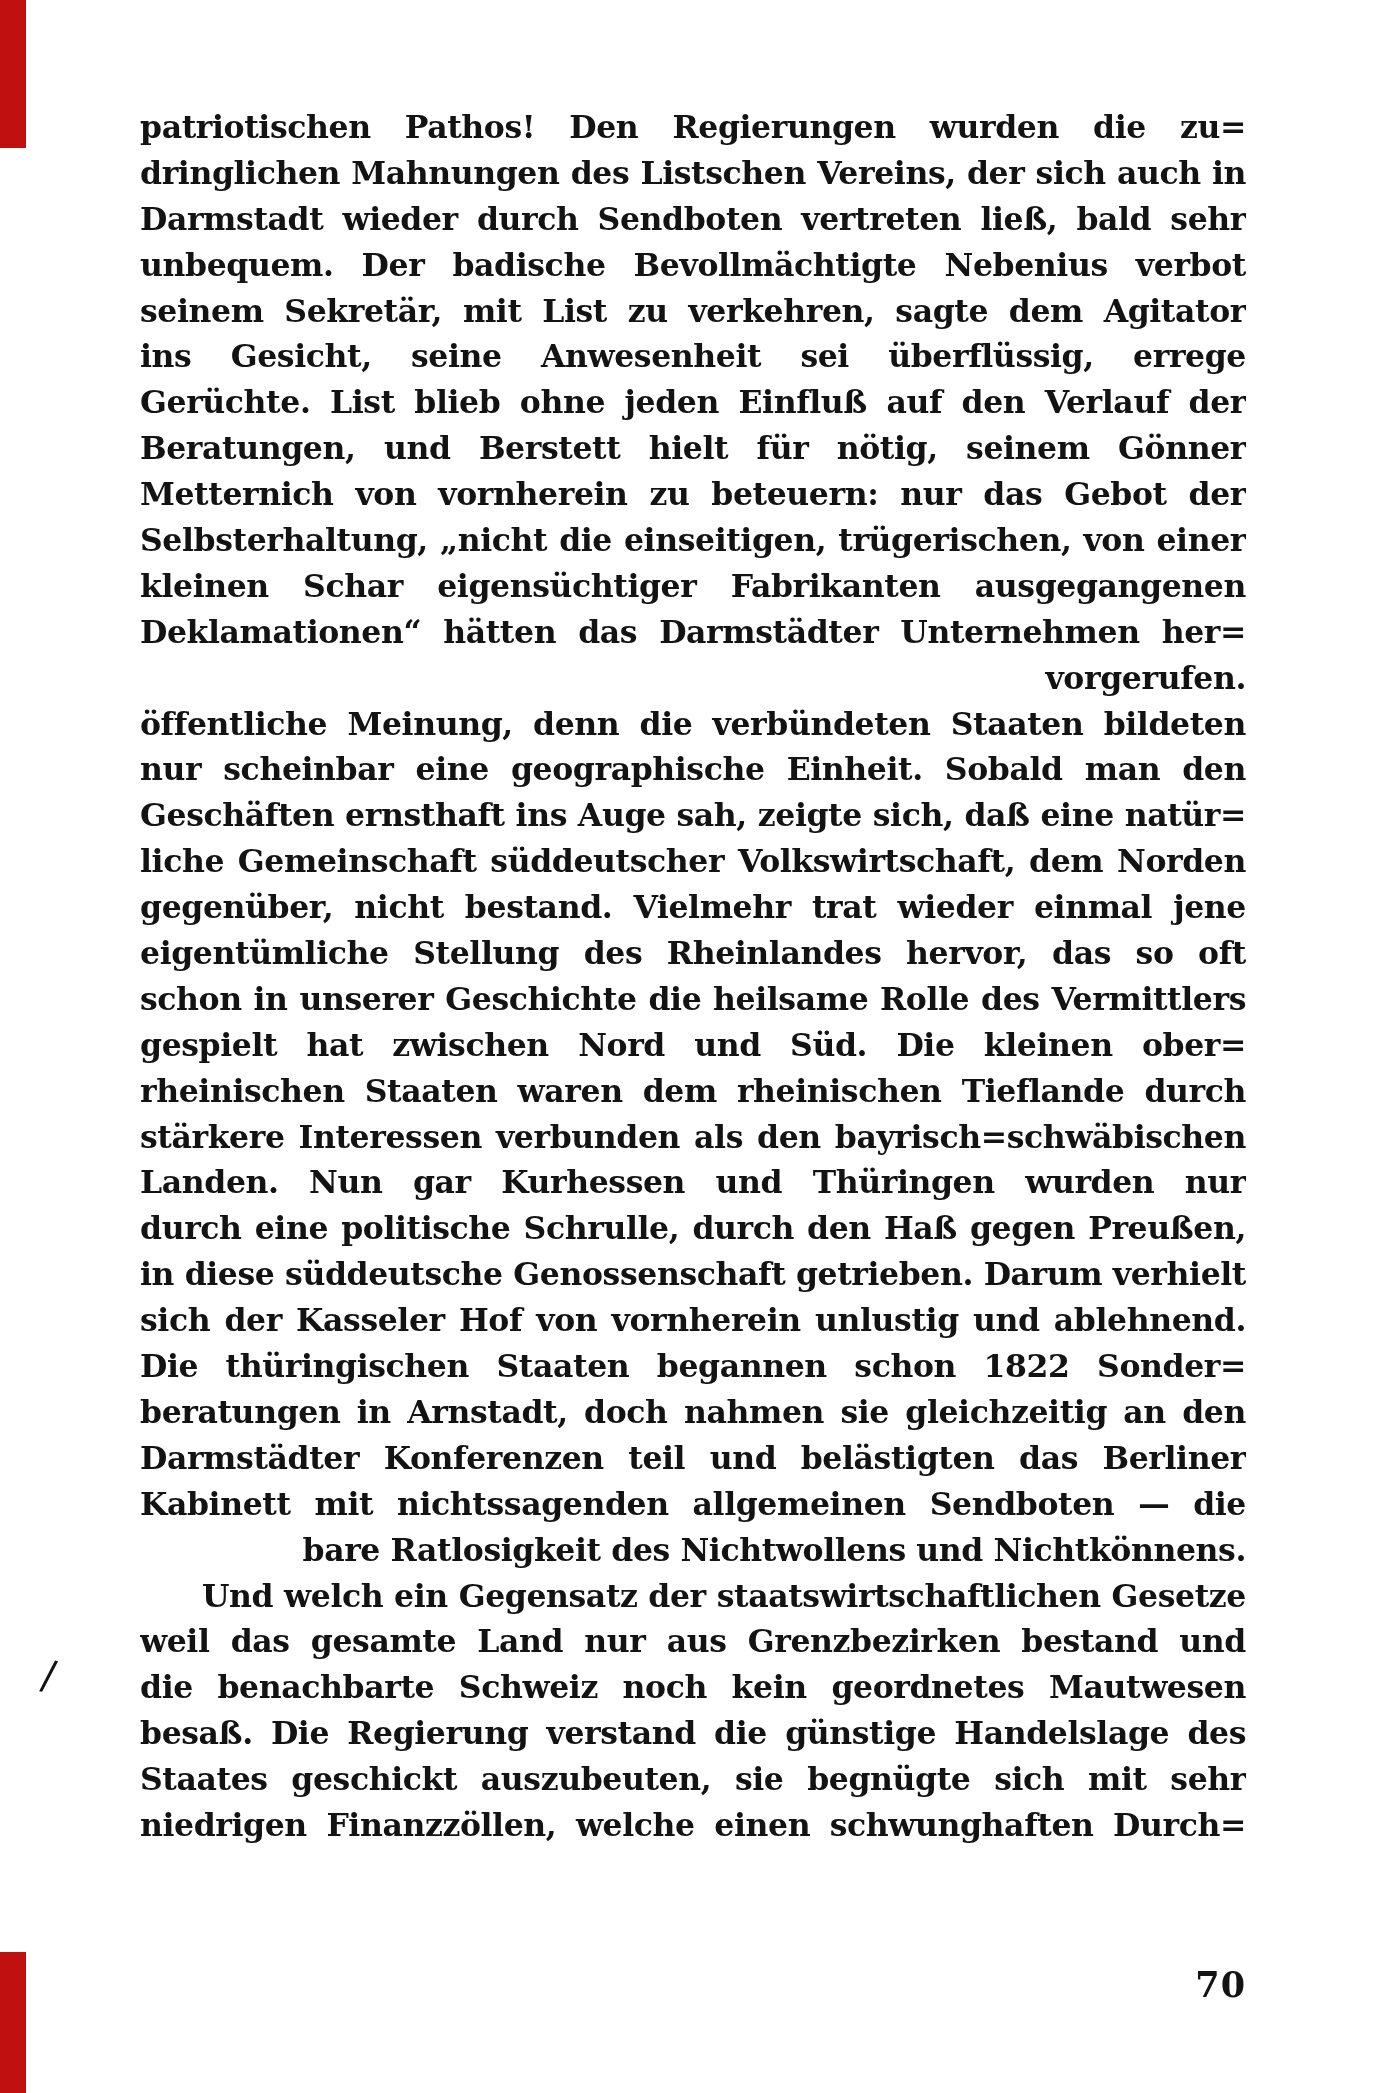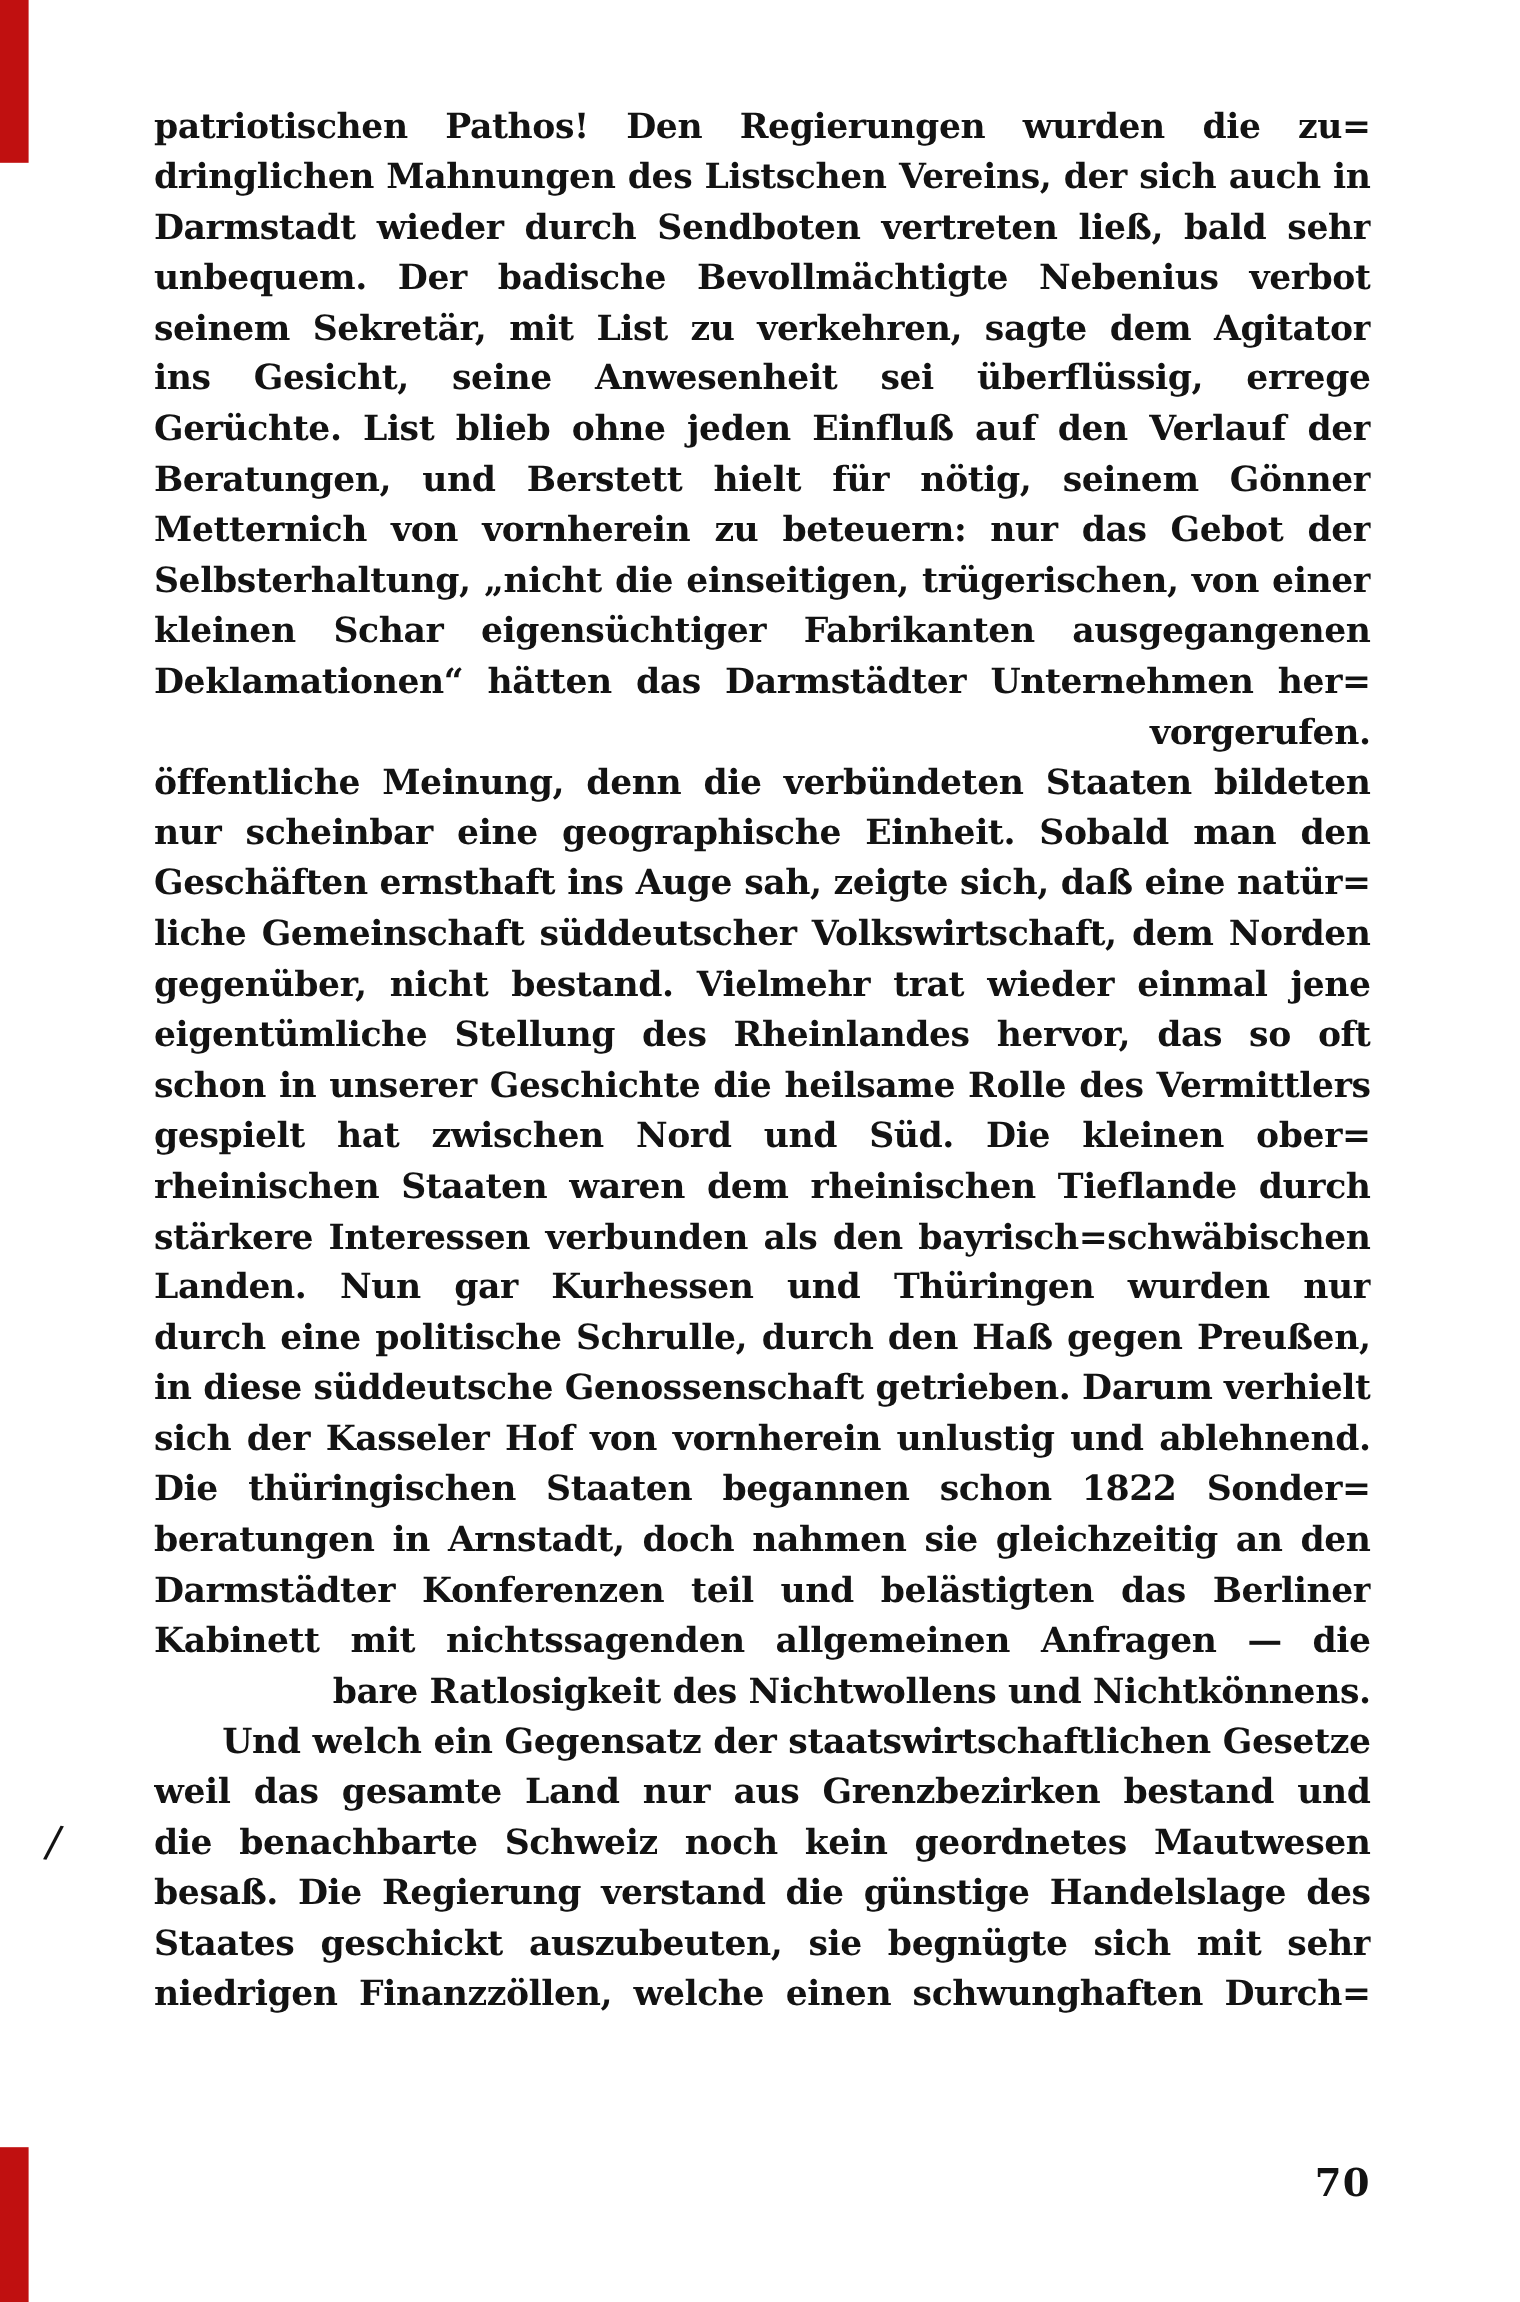--- a/index.html
+++ b/index.html
@@ -14,21 +14,21 @@
     background:var(--paper,#ffffff);
     color:var(--ink,#131313);
   }
   .redbar{
     position:absolute;left:0;width:26px;
     background:var(--red,#c01010);
   }
   .redbar.top{top:0;height:148px;}
   .redbar.bottom{bottom:0;height:141px;}
   .textblock{
-    position:absolute;left:140px;top:92px;width:1106px;
+    position:absolute;left:140px;top:104px;width:1106px;
   }
   .line{
     font-weight:700;
     font-size:31.5px;
     line-height:45.9px;
     height:45.9px;
     letter-spacing:-0.4px;
     text-align:justify;
     overflow:hidden;
     white-space:normal;
@@ -84,21 +84,21 @@
       <div class="line">gespielt hat zwischen Nord und Süd.  Die kleinen ober=</div>
       <div class="line">rheinischen Staaten waren dem rheinischen Tieflande durch</div>
       <div class="line">stärkere Interessen verbunden als den bayrisch=schwäbischen</div>
       <div class="line">Landen.  Nun gar Kurhessen und Thüringen wurden nur</div>
       <div class="line">durch eine politische Schrulle, durch den Haß gegen Preußen,</div>
       <div class="line">in diese süddeutsche Genossenschaft getrieben.  Darum verhielt</div>
       <div class="line">sich der Kasseler Hof von vornherein unlustig und ablehnend.</div>
       <div class="line">Die thüringischen Staaten begannen schon 1822 Sonder=</div>
       <div class="line">beratungen in Arnstadt, doch nahmen sie gleichzeitig an den</div>
       <div class="line">Darmstädter Konferenzen teil und belästigten das Berliner</div>
-      <div class="line">Kabinett mit nichtssagenden allgemeinen Anfragen — die</div>
+      <div class="line">Kabinett mit nichtssagenden allgemeinen Sendboten — die</div>
       <div class="line noj">bare Ratlosigkeit des Nichtwollens und Nichtkönnens.</div>
       <div class="line indent">Und welch ein Gegensatz der staatswirtschaftlichen Gesetze</div>
       <div class="line">weil das gesamte Land nur aus Grenzbezirken bestand und</div>
       <div class="line">die benachbarte Schweiz noch kein geordnetes Mautwesen</div>
       <div class="line">besaß.  Die Regierung verstand die günstige Handelslage des</div>
       <div class="line">Staates geschickt auszubeuten, sie begnügte sich mit sehr</div>
       <div class="line">niedrigen Finanzzöllen, welche einen schwunghaften Durch=</div>
     </main>
 
   <div class="pagenum">70</div>

